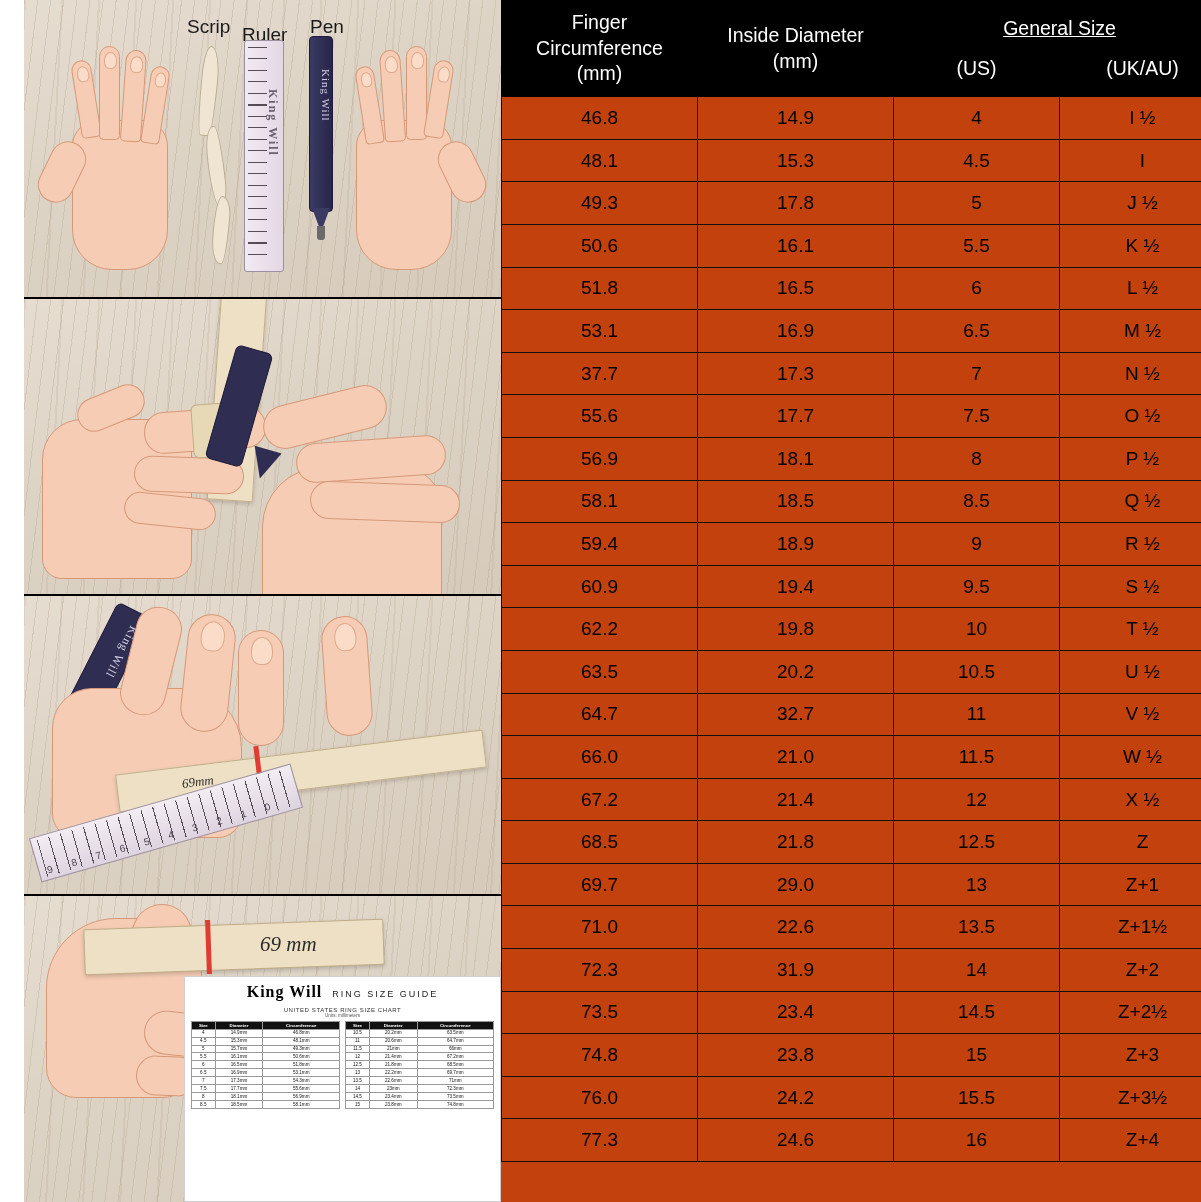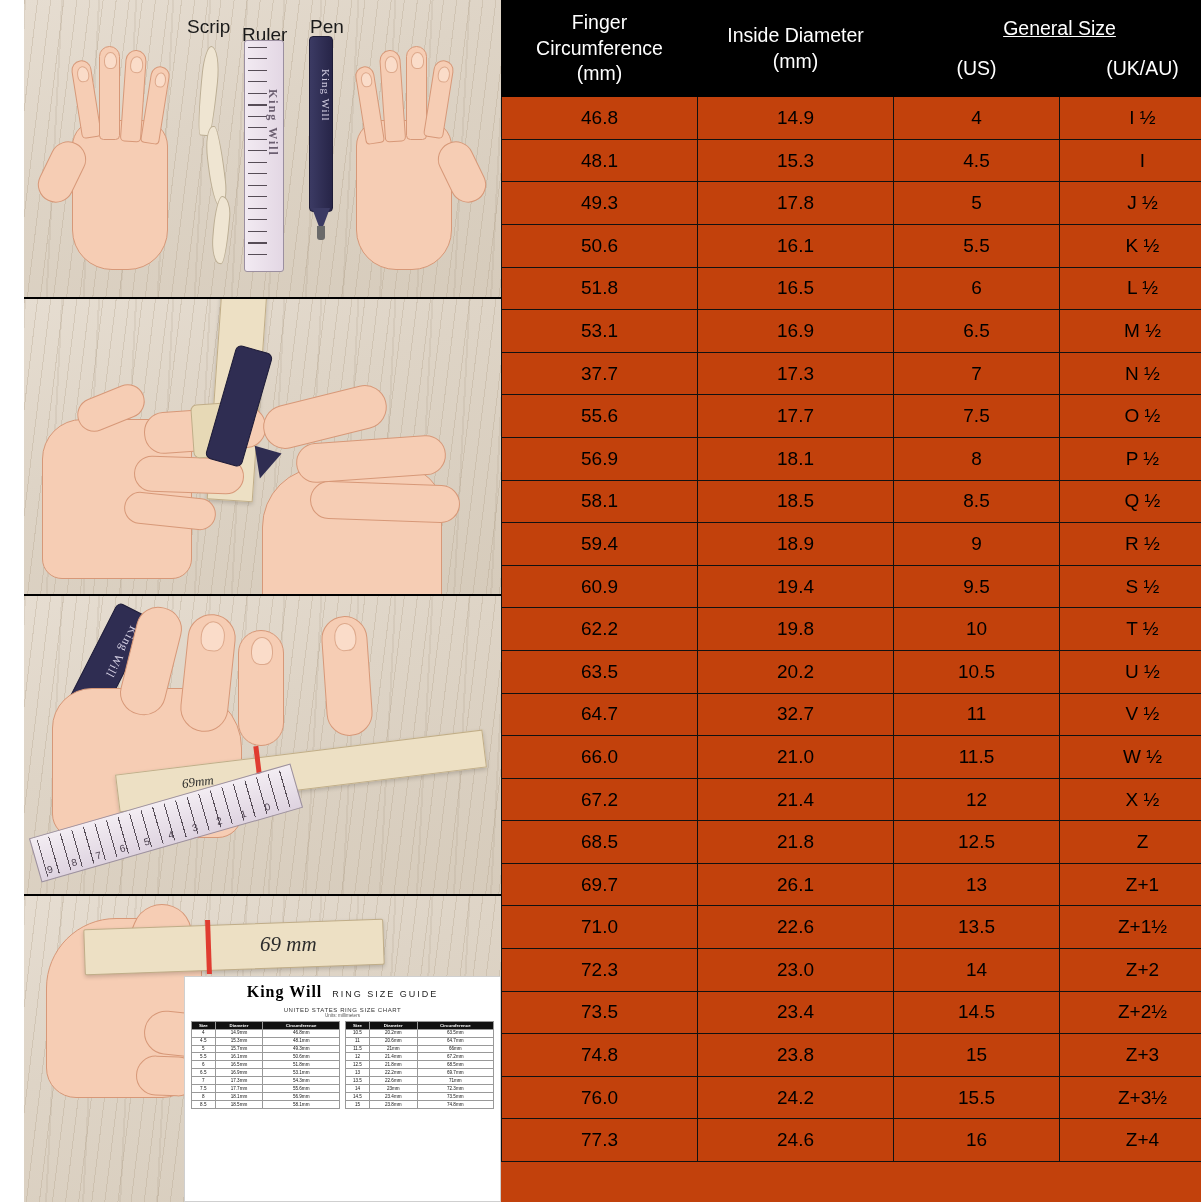--- a/index.html
+++ b/index.html
@@ -586,33 +586,33 @@
             <td>X ½</td>
           </tr>
           <tr>
             <td>68.5</td>
             <td>21.8</td>
             <td>12.5</td>
             <td>Z</td>
           </tr>
           <tr>
             <td>69.7</td>
-            <td>26.1</td>
+            <td>29.0</td>
             <td>13</td>
             <td>Z+1</td>
           </tr>
           <tr>
             <td>71.0</td>
             <td>22.6</td>
             <td>13.5</td>
             <td>Z+1½</td>
           </tr>
           <tr>
             <td>72.3</td>
-            <td>23.0</td>
+            <td>31.9</td>
             <td>14</td>
             <td>Z+2</td>
           </tr>
           <tr>
             <td>73.5</td>
             <td>23.4</td>
             <td>14.5</td>
             <td>Z+2½</td>
           </tr>
           <tr>

